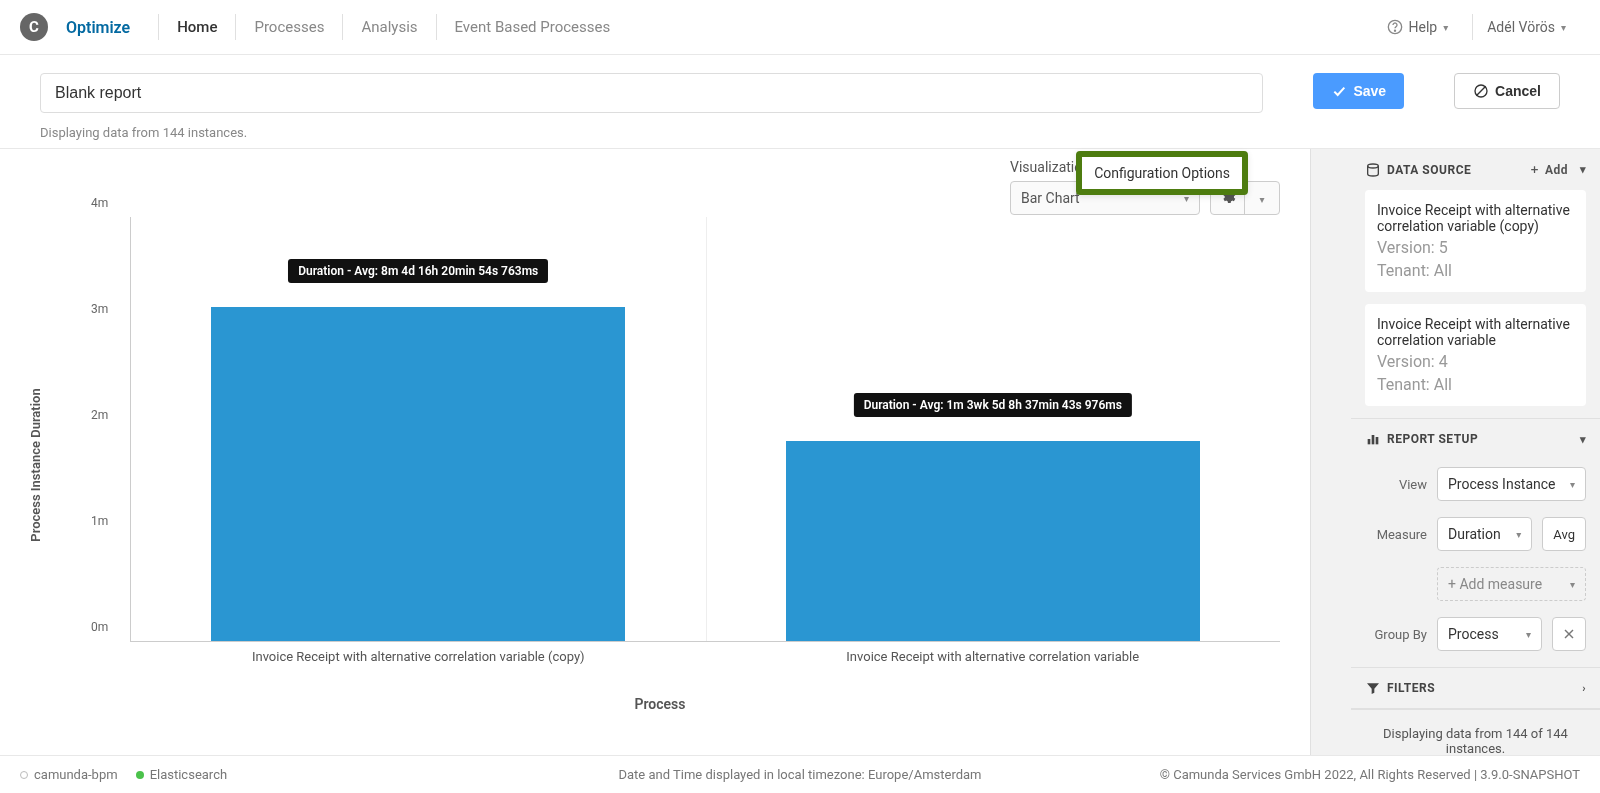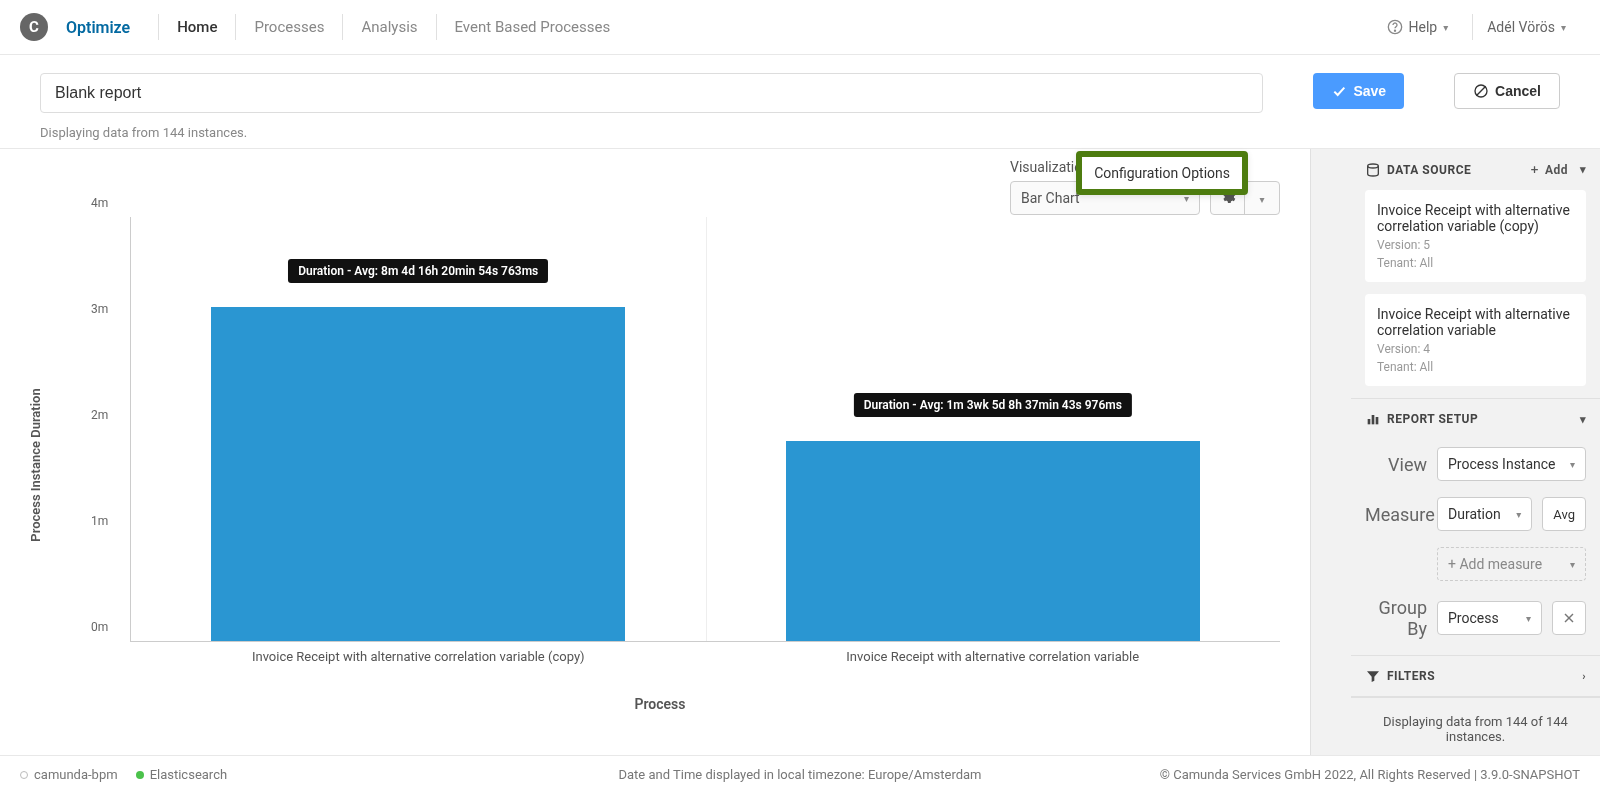--- a/index.html
+++ b/index.html
@@ -52,23 +52,23 @@
 .bar-label-box { position: absolute; background: #111; color: #fff; font-size: 12px; padding: 5px 10px; border-radius: 3px; white-space: nowrap; transform: translate(-50%, -100%); margin-top: -4px; font-weight: 600; }
 .x-tick-label { position: absolute; font-size: 13px; color: #555; transform: translateX(-50%); white-space: nowrap; }
 .x-axis-label { position: absolute; bottom: 0; left: 50%; transform: translateX(-50%); font-size: 14px; color: #555; font-weight: 600; }
 
 
 .panel-section { border-bottom: 1px solid #e0e0e0; }
 .panel-header { display: flex; align-items: center; padding: 12px 14px; font-size: 12px; font-weight: 700; color: #444; letter-spacing: 0.5px; }
 .panel-header .plus { margin-left: auto; font-size: 12px; color: #555; display: flex; align-items: center; gap: 4px; cursor: pointer; }
 .panel-header .expand { margin-left: 12px; font-size: 11px; color: #555; cursor: pointer; }
 .data-source-card { background: #fff; border-radius: 4px; margin: 0 14px 12px 14px; padding: 12px; font-size: 14px; color: #333; }
-.ds-meta { font-size: 12px; color: #999; margin-top: 4px; }
+.ds-meta { font-size: 16px; color: #999; margin-top: 4px; }
 .setup-row { display: flex; align-items: center; padding: 8px 14px; gap: 10px; }
-.setup-label { font-size: 18px; color: #666; width: 62px; text-align: right; }
+.setup-label { font-size: 13px; color: #666; width: 62px; text-align: right; }
 .setup-select { flex: 1; height: 34px; border: 1px solid #ccc; border-radius: 4px; background: #fff; padding: 0 10px; display: flex; align-items: center; justify-content: space-between; font-size: 14px; color: #333; }
 .setup-select.small { flex: 0 0 42px; justify-content: center; font-size: 13px; }
 .setup-select.dashed { border-style: dashed; color: #888; background: transparent; }
 .clear-btn { width: 34px; height: 34px; border: 1px solid #ccc; border-radius: 4px; background: #fff; display: flex; align-items: center; justify-content: center; color: #777; cursor: pointer; }
 .panel-footer { margin-top: auto; border-top: 1px solid #e0e0e0; padding: 16px; text-align: center; font-size: 13px; color: #555; }
 
 
 .footer { height: 38px; border-top: 1px solid #e8e8e8; display: flex; align-items: center; padding: 0 20px; font-size: 13px; color: #777; }
 .status-dot { width: 8px; height: 8px; border-radius: 50%; margin-right: 6px; display: inline-block; }
 .footer-center { position: absolute; left: 50%; transform: translateX(-50%); }

